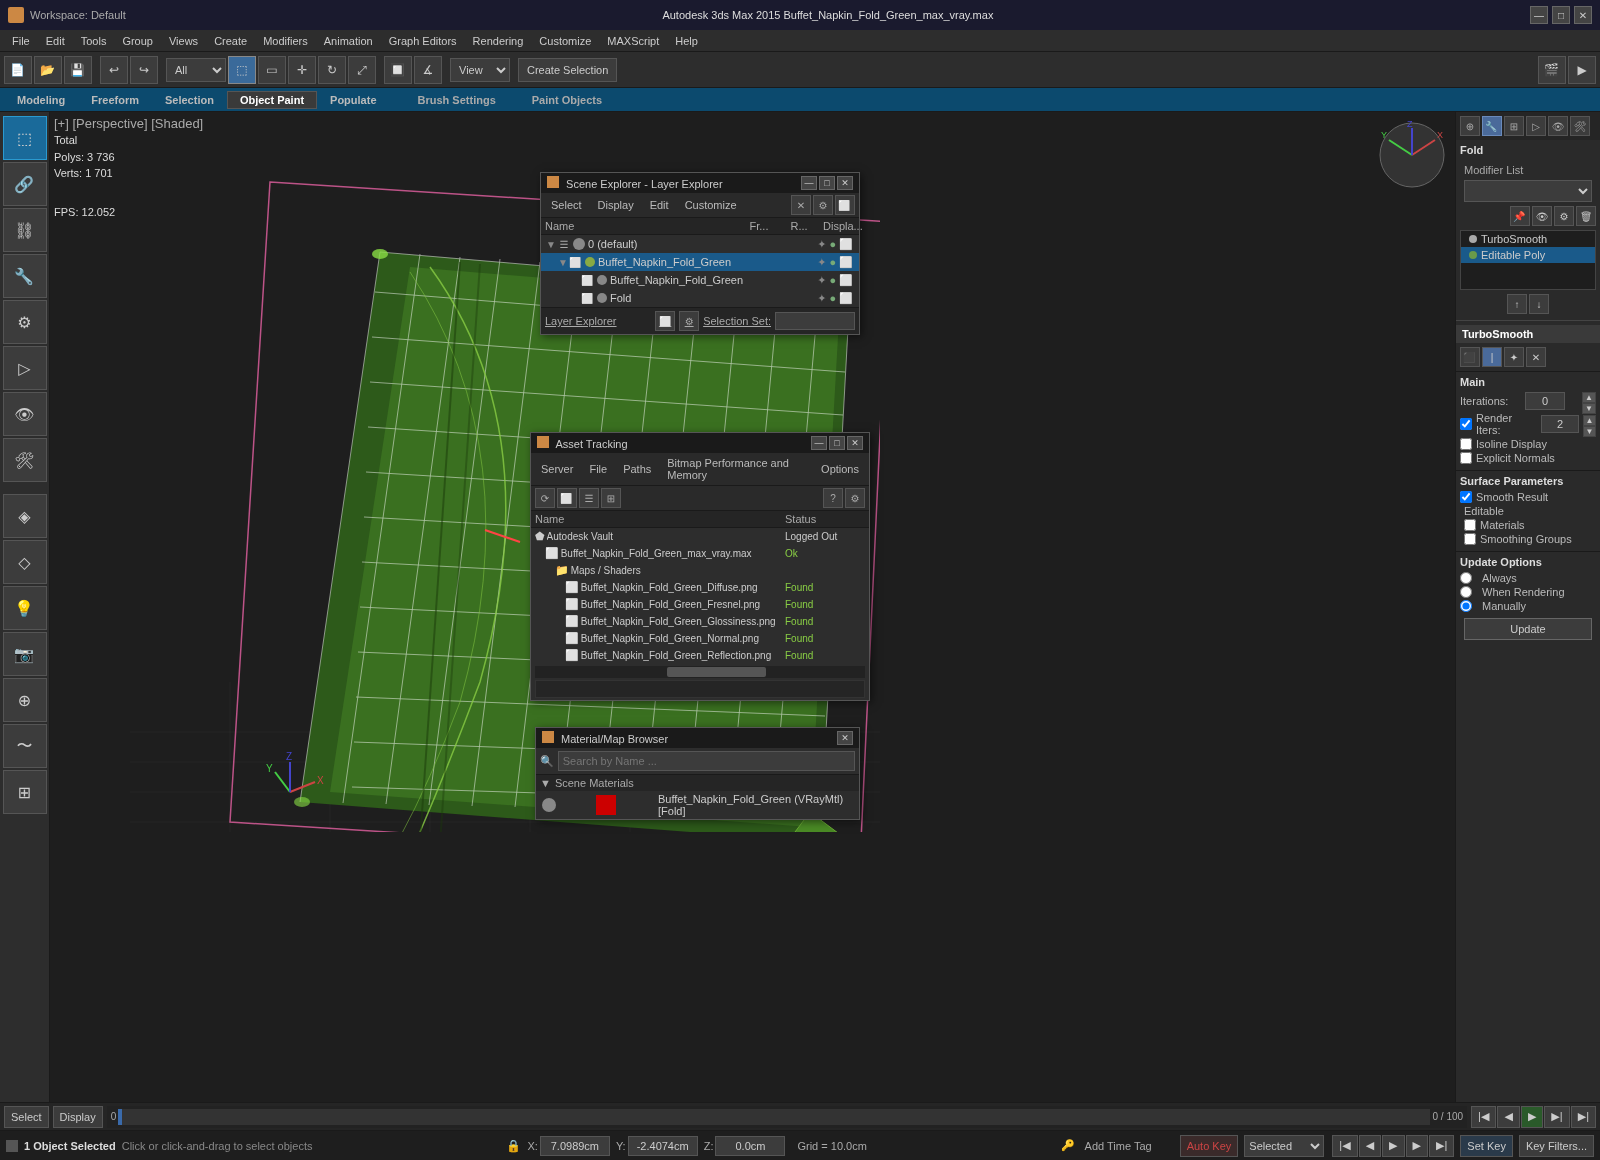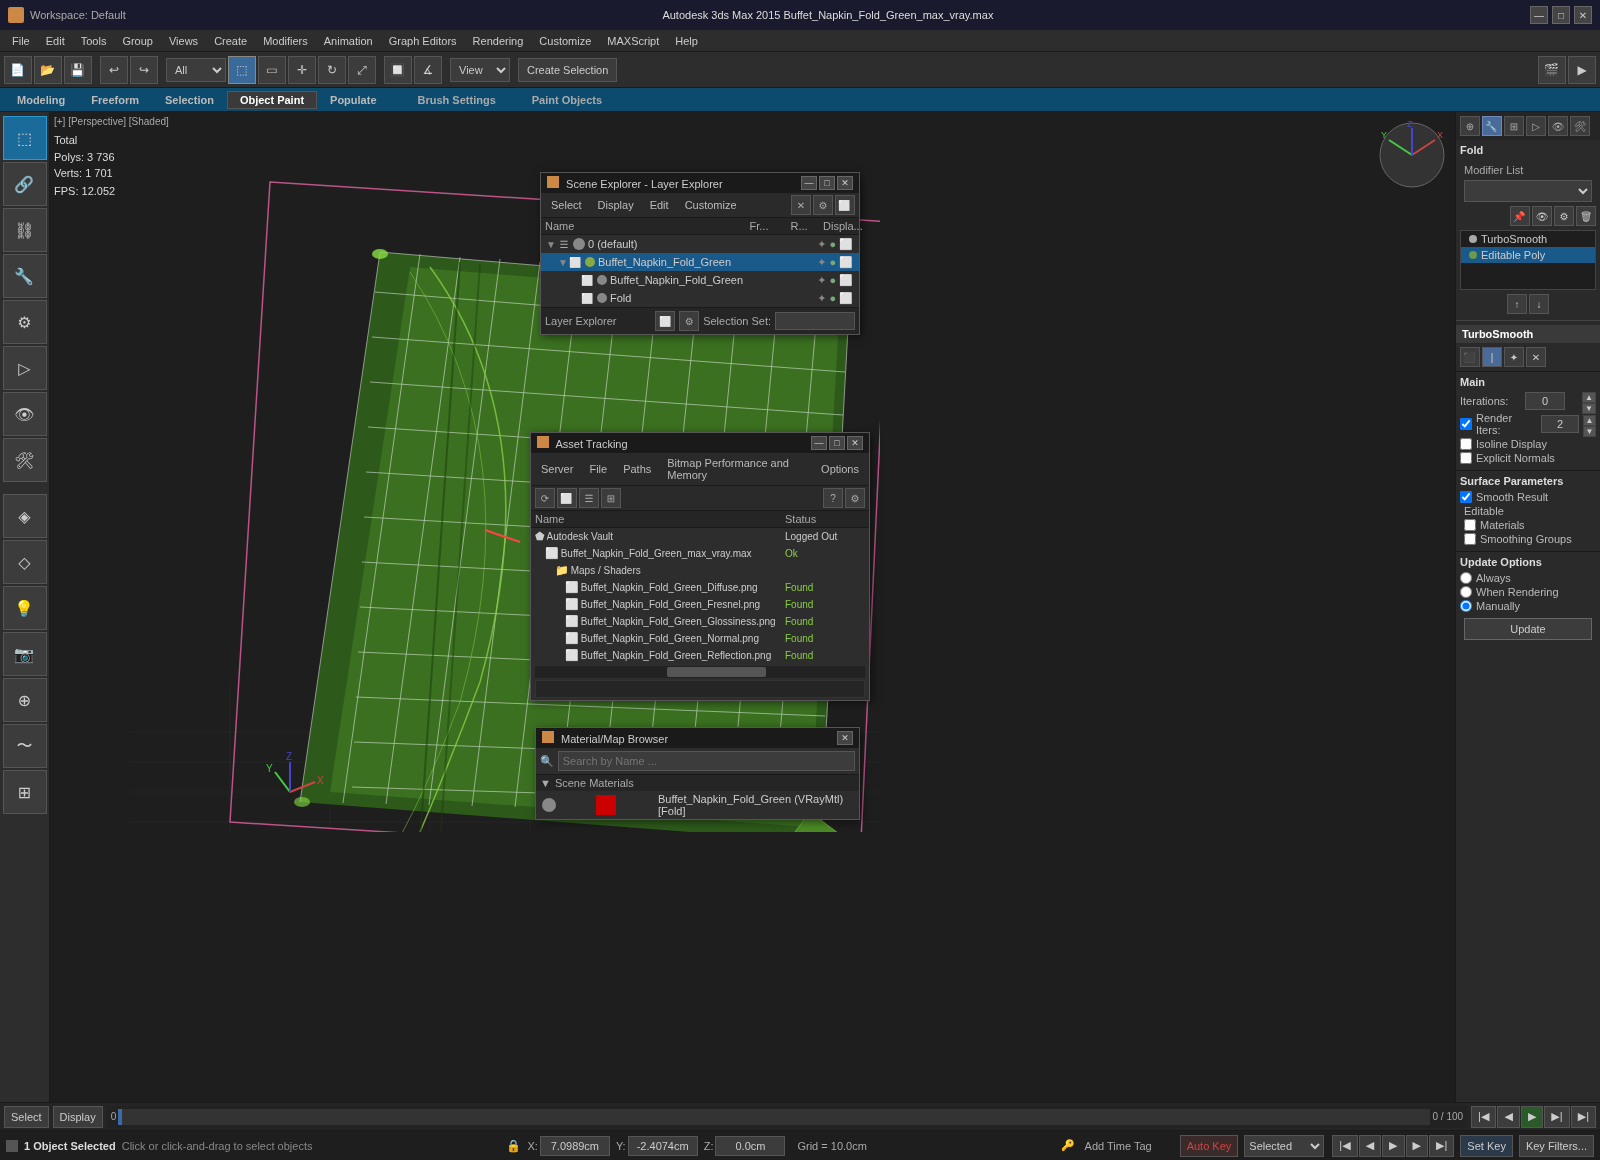--- a/index.html
+++ b/index.html
@@ -32,21 +32,21 @@
     
     #main { display: flex; width: 1600px; height: calc(1160px - 30px - 22px - 36px - 24px - 30px - 28px); }
 
     
     #left-tools { width: 50px; background: #2d2d2d; display: flex; flex-direction: column; align-items: center; padding: 4px 2px; gap: 2px; border-right: 1px solid #1a1a1a; }
     .tool-btn { width: 44px; height: 44px; background: #3c3c3c; border: 1px solid #555; display: flex; align-items: center; justify-content: center; cursor: pointer; font-size: 16px; color: #ccc; }
     .tool-btn.active { background: #1a6a9a; border-color: #2a9ad0; }
 
     
     #viewport { flex: 1; background: #1e1e1e; position: relative; overflow: hidden; }
-    #viewport-label { position: absolute; top: 4px; left: 4px; color: #aaa; font-size: 10px; z-index: 2; }
+    #viewport-label { position: absolute; top: 4px; left: 4px; color: #aaa; font-size: 13px; z-index: 2; }
     #viewport-stats { position: absolute; top: 20px; left: 4px; color: #ddd; font-size: 11px; z-index: 2; line-height: 1.5; }
 
     
     #gizmo { position: absolute; top: 8px; right: 8px; width: 70px; height: 70px; z-index: 3; }
 
     
     #right-panel { width: 145px; background: #2a2a2a; border-left: 1px solid #1a1a1a; display: flex; flex-direction: column; overflow-y: auto; }
     #right-panel-top-icons { display: flex; padding: 4px; gap: 2px; flex-wrap: wrap; background: #252525; }
     .rp-icon { width: 20px; height: 20px; background: #3c3c3c; border: 1px solid #555; display: flex; align-items: center; justify-content: center; font-size: 10px; color: #aaa; cursor: pointer; }
     .modifier-list-label { padding: 4px; font-size: 11px; color: #aaa; }
@@ -54,21 +54,21 @@
     .modifier-item { padding: 2px 8px; font-size: 11px; color: #ccc; cursor: pointer; display: flex; align-items: center; gap: 4px; }
     .modifier-item .dot { width: 8px; height: 8px; border-radius: 50%; background: #aaa; flex-shrink: 0; }
     .modifier-item.selected { background: #1a5a8a; }
     .rp-section { padding: 4px; border-top: 1px solid #1a1a1a; }
     .rp-section-title { font-size: 11px; color: #ddd; margin-bottom: 4px; font-weight: bold; }
     .rp-row { display: flex; align-items: center; justify-content: space-between; margin-bottom: 2px; }
     .rp-label { font-size: 11px; color: #bbb; }
     .rp-value { font-size: 11px; color: #ccc; width: 40px; height: 18px; background: #3c3c3c; border: 1px solid #555; text-align: center; display: flex; align-items: center; justify-content: center; }
     .rp-checkbox { display: flex; align-items: center; gap: 4px; margin-bottom: 2px; }
     .rp-checkbox input { width: 12px; height: 12px; }
-    .rp-radio { display: flex; align-items: flex-start; gap: 4px; margin-bottom: 2px; }
+    .rp-radio { display: flex; align-items: flex-start; gap: 10px; margin-bottom: 2px; }
     .rp-radio input { width: 12px; height: 12px; }
     .rp-separator { height: 1px; background: #444; margin: 4px 0; }
     .turbosmooth-header { background: #3a3a3a; padding: 3px 6px; font-size: 11px; color: #fff; font-weight: bold; }
     .rp-icons-row { display: flex; gap: 2px; padding: 4px; }
     .rp-icon-sm { width: 20px; height: 20px; background: #3c3c3c; border: 1px solid #555; display: flex; align-items: center; justify-content: center; font-size: 10px; cursor: pointer; }
 
     
     .float-panel { position: absolute; background: #2d2d2d; border: 1px solid #555; box-shadow: 2px 2px 8px rgba(0,0,0,0.5); z-index: 10; }
     .float-panel-title { background: #1a1a1a; padding: 3px 6px; display: flex; align-items: center; justify-content: space-between; color: #ccc; font-size: 11px; }
     .float-panel-controls { display: flex; gap: 2px; }
@@ -82,21 +82,21 @@
     .panel-icon-btn { width: 20px; height: 20px; background: #3c3c3c; border: 1px solid #555; display: flex; align-items: center; justify-content: center; font-size: 10px; cursor: pointer; color: #aaa; }
     .tree-header { display: flex; background: #252525; border-bottom: 1px solid #1a1a1a; }
     .tree-col { padding: 2px 4px; font-size: 11px; color: #aaa; flex: 1; }
     .tree-col-sm { padding: 2px 4px; font-size: 11px; color: #aaa; width: 40px; text-align: center; }
     .tree-row { display: flex; align-items: center; padding: 2px 4px; font-size: 11px; color: #ccc; cursor: pointer; }
     .tree-row.selected { background: #1a5a8a; }
     .tree-icon { width: 14px; height: 14px; display: inline-flex; align-items: center; justify-content: center; margin-right: 2px; font-size: 10px; }
     .tree-expand { width: 12px; display: inline-block; text-align: center; font-size: 10px; color: #888; }
     .tree-name { flex: 1; }
     .tree-dots { width: 40px; text-align: center; }
-    .panel-footer { display: flex; align-items: center; padding: 3px 4px; background: #252525; border-top: 1px solid #1a1a1a; font-size: 11px; color: #aaa; }
+    .panel-footer { display: flex; align-items: center; padding: 3px 4px; background: #252525; border-top: 1px solid #1a1a1a; font-size: 11px; color: #aaa; text-decoration: underline; }
     .at-toolbar { display: flex; align-items: center; padding: 2px 4px; gap: 2px; background: #2a2a2a; border-bottom: 1px solid #1a1a1a; }
     .at-icon-btn { width: 20px; height: 20px; background: #3c3c3c; border: 1px solid #555; display: flex; align-items: center; justify-content: center; font-size: 10px; cursor: pointer; color: #aaa; }
     .at-list-header { display: flex; background: #252525; border-bottom: 1px solid #1a1a1a; padding: 2px 4px; }
     .at-col-name { flex: 1; font-size: 11px; color: #aaa; }
     .at-col-status { width: 80px; font-size: 11px; color: #aaa; }
     .at-row { display: flex; align-items: center; padding: 2px 4px; font-size: 11px; color: #ccc; cursor: pointer; }
     .at-row .at-name { flex: 1; white-space: nowrap; overflow: hidden; text-overflow: ellipsis; font-size: 10px; }
     .at-row .at-status { width: 80px; font-size: 10px; }
     .at-scrollbar-h { height: 12px; background: #222; margin: 2px 4px; position: relative; }
     .at-scrollbar-thumb { position: absolute; top: 1px; left: 40%; width: 30%; height: 10px; background: #555; border-radius: 2px; }
@@ -215,21 +215,21 @@
     <div class="tool-btn">〜</div>
     <div class="tool-btn">⊞</div>
   </div>
 
   <div id="viewport">
     <div id="viewport-label">[+] [Perspective] [Shaded]</div>
     <div id="viewport-stats">
       <div><span>Total</span></div>
       <div><span>Polys:</span> <span>3 736</span></div>
       <div><span>Verts:</span> <span>1 701</span></div>
-      <div style="margin-top:1px;"><span>FPS:</span> <span>12.052</span></div>
+      <div style="margin-top:22px;"><span>FPS:</span> <span>12.052</span></div>
     </div>
 
     <div id="gizmo">
       <svg width="70" height="70">
         <circle cx="35" cy="35" r="32" fill="rgba(60,60,60,0.7)" stroke="#666" stroke-width="1"></circle>
         <line x1="35" y1="35" x2="58" y2="20" stroke="#cc4444" stroke-width="2"></line>
         <text x="60" y="18" fill="#cc4444" font-size="9">X</text>
         <line x1="35" y1="35" x2="12" y2="20" stroke="#44cc44" stroke-width="2"></line>
         <text x="4" y="18" fill="#44cc44" font-size="9">Y</text>
         <line x1="35" y1="35" x2="35" y2="8" stroke="#4444cc" stroke-width="2"></line>

